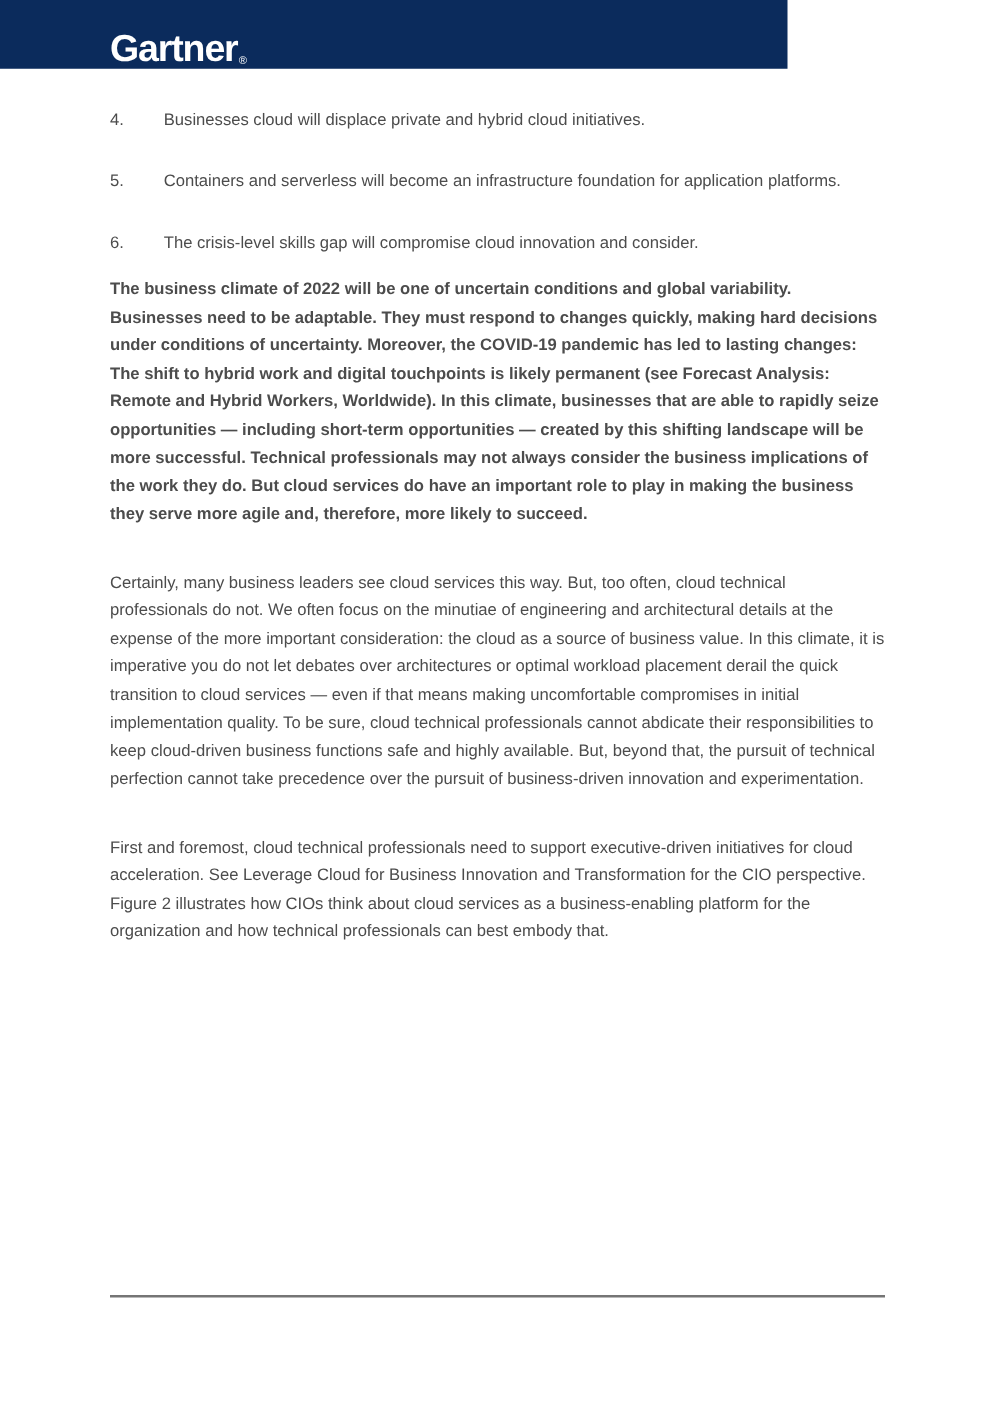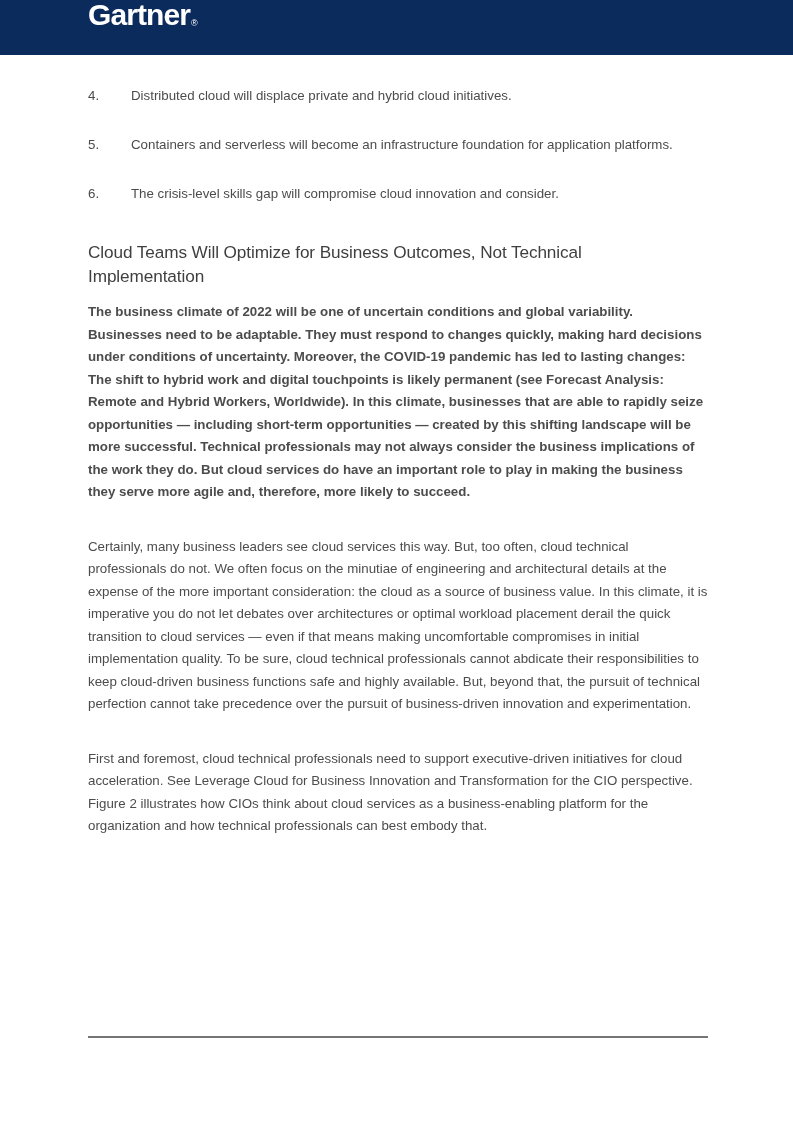--- a/index.html
+++ b/index.html
@@ -11,25 +11,25 @@
     height: 1122px;
     background: #ffffff;
     font-family: "Liberation Sans", sans-serif;
     color: #4c4c4c;
     overflow: hidden;
     position: relative;
   }
 
   
   .header-band {
-    width: 793px;
+    width: 630px;
     height: 55px;
     background: #0b2b5c;
     display: flex;
-    align-items: flex-start;
+    align-items: flex-end;
     box-sizing: border-box;
     padding-left: 88px;
   }
   .logo {
     display: flex;
     align-items: flex-end;
     color: #ffffff;
     font-family: "Liberation Sans", sans-serif;
     font-weight: bold;
     font-size: 30px;
@@ -130,33 +130,32 @@
     <span>Gartner</span>
     <span class="logo-mark">®</span>
   </div>
 </div>
 
 <div class="page">
 
   <ol class="num-list">
     <li class="num-item">
       <span class="num-marker">4.</span>
-      <span class="num-text">Distributed cloud will displace private and hybrid cloud initiatives.</span>
+      <span class="num-text">Businesses cloud will displace private and hybrid cloud initiatives.</span>
     </li>
     <li class="num-item">
       <span class="num-marker">5.</span>
       <span class="num-text">Containers and serverless will become an infrastructure foundation for application platforms.</span>
     </li>
     <li class="num-item">
       <span class="num-marker">6.</span>
       <span class="num-text">The crisis-level skills gap will compromise cloud innovation and consider.</span>
     </li>
   </ol>
 
-  <h2 class="section-heading">Cloud Teams Will Optimize for Business Outcomes, Not Technical Implementation</h2>
 
   <p class="body-para first">The business climate of 2022 will be one of uncertain conditions and global variability. Businesses need to be adaptable. They must respond to changes quickly, making hard decisions under conditions of uncertainty. Moreover, the COVID-19 pandemic has led to lasting changes: The shift to hybrid work and digital touchpoints is likely permanent (see Forecast Analysis: Remote and Hybrid Workers, Worldwide). In this climate, businesses that are able to rapidly seize opportunities — including short-term opportunities — created by this shifting landscape will be more successful. Technical professionals may not always consider the business implications of the work they do. But cloud services do have an important role to play in making the business they serve more agile and, therefore, more likely to succeed.</p>
   <p class="body-para spaced">Certainly, many business leaders see cloud services this way. But, too often, cloud technical professionals do not. We often focus on the minutiae of engineering and architectural details at the expense of the more important consideration: the cloud as a source of business value. In this climate, it is imperative you do not let debates over architectures or optimal workload placement derail the quick transition to cloud services — even if that means making uncomfortable compromises in initial implementation quality. To be sure, cloud technical professionals cannot abdicate their responsibilities to keep cloud-driven business functions safe and highly available. But, beyond that, the pursuit of technical perfection cannot take precedence over the pursuit of business-driven innovation and experimentation.</p>
   <p class="body-para spaced">First and foremost, cloud technical professionals need to support executive-driven initiatives for cloud acceleration. See Leverage Cloud for Business Innovation and Transformation for the CIO perspective. Figure 2 illustrates how CIOs think about cloud services as a business-enabling platform for the organization and how technical professionals can best embody that.</p>
 
 </div>
 
 <div class="footer">
   <div class="footer-rule"></div>
 </div>

